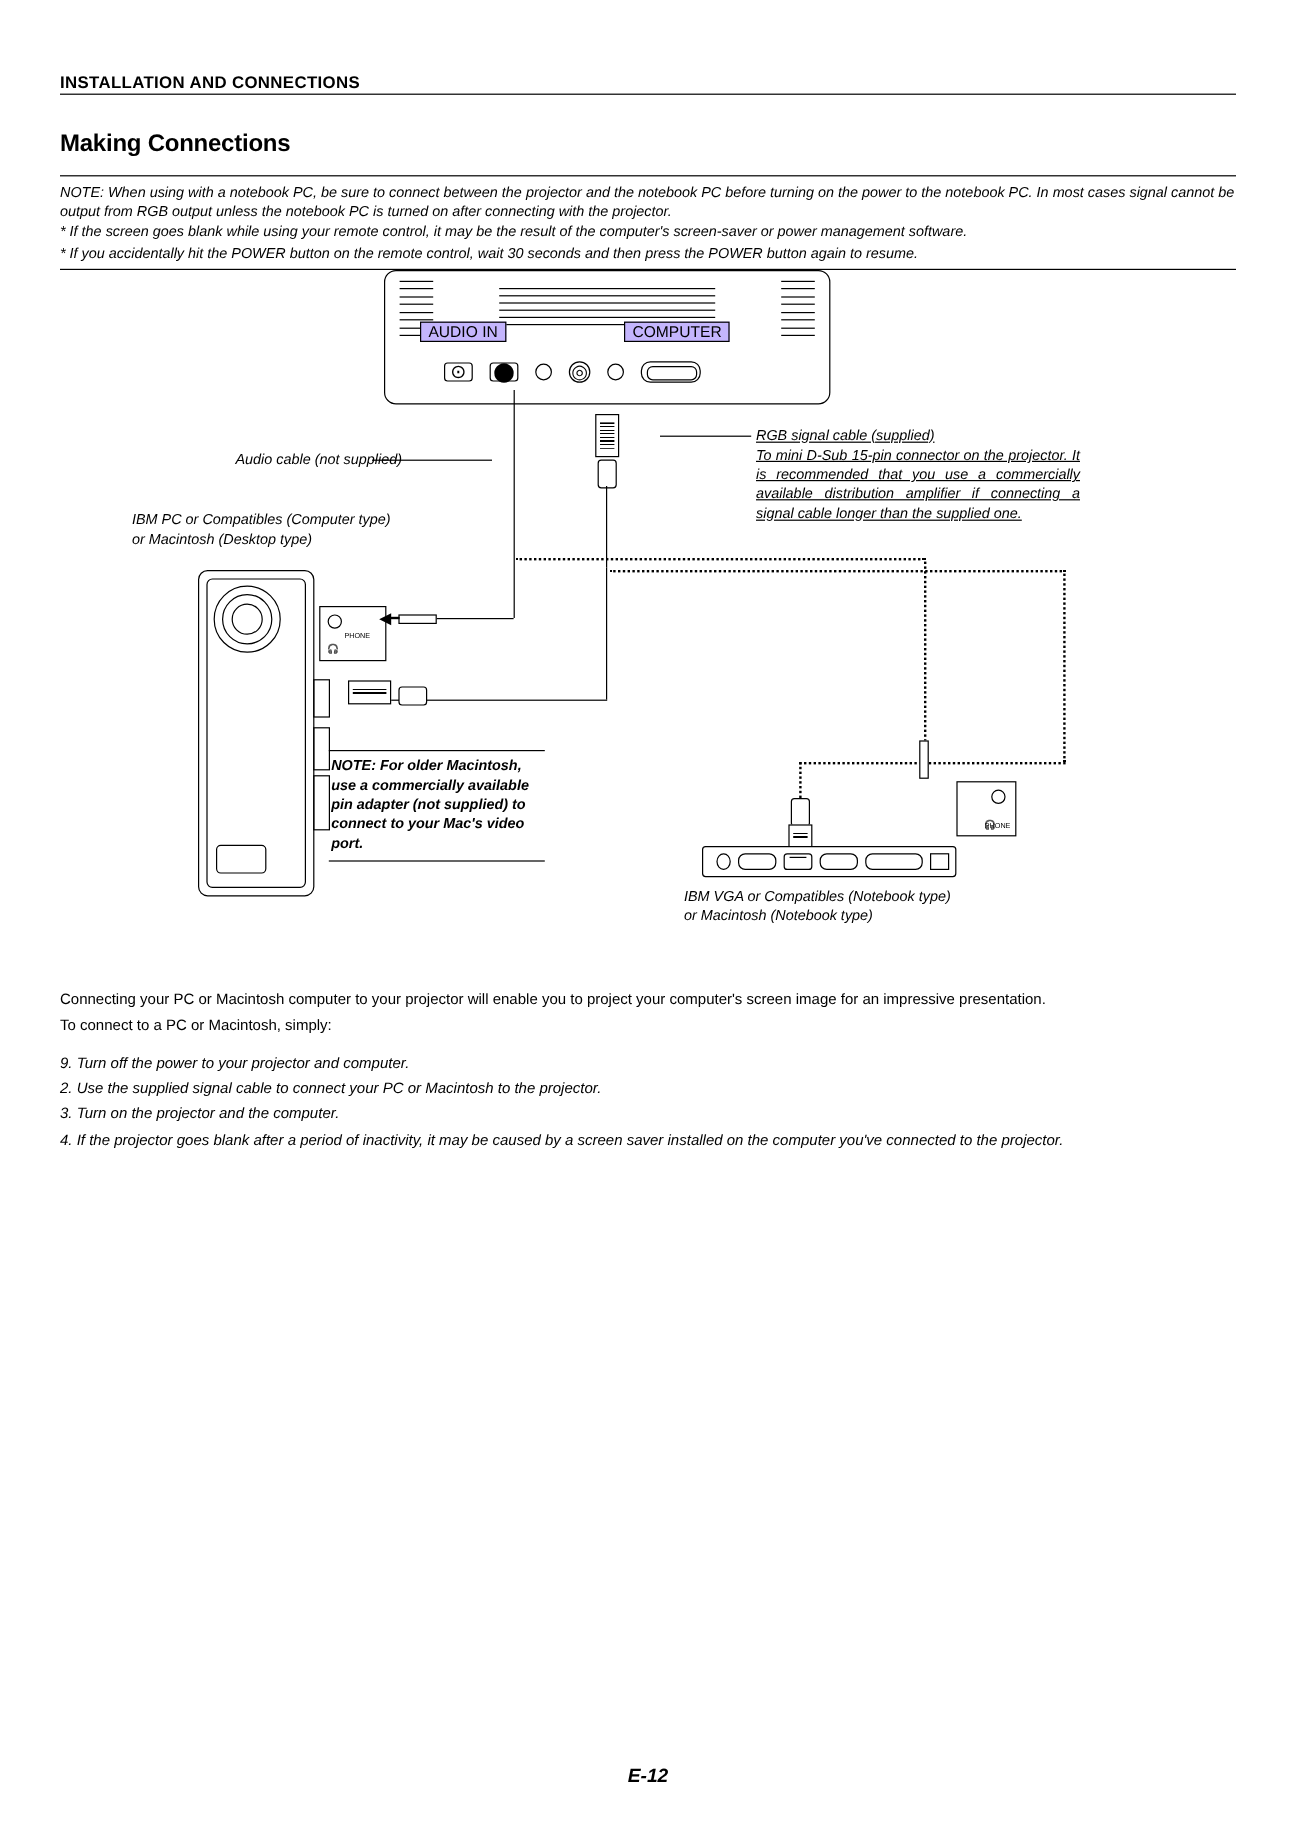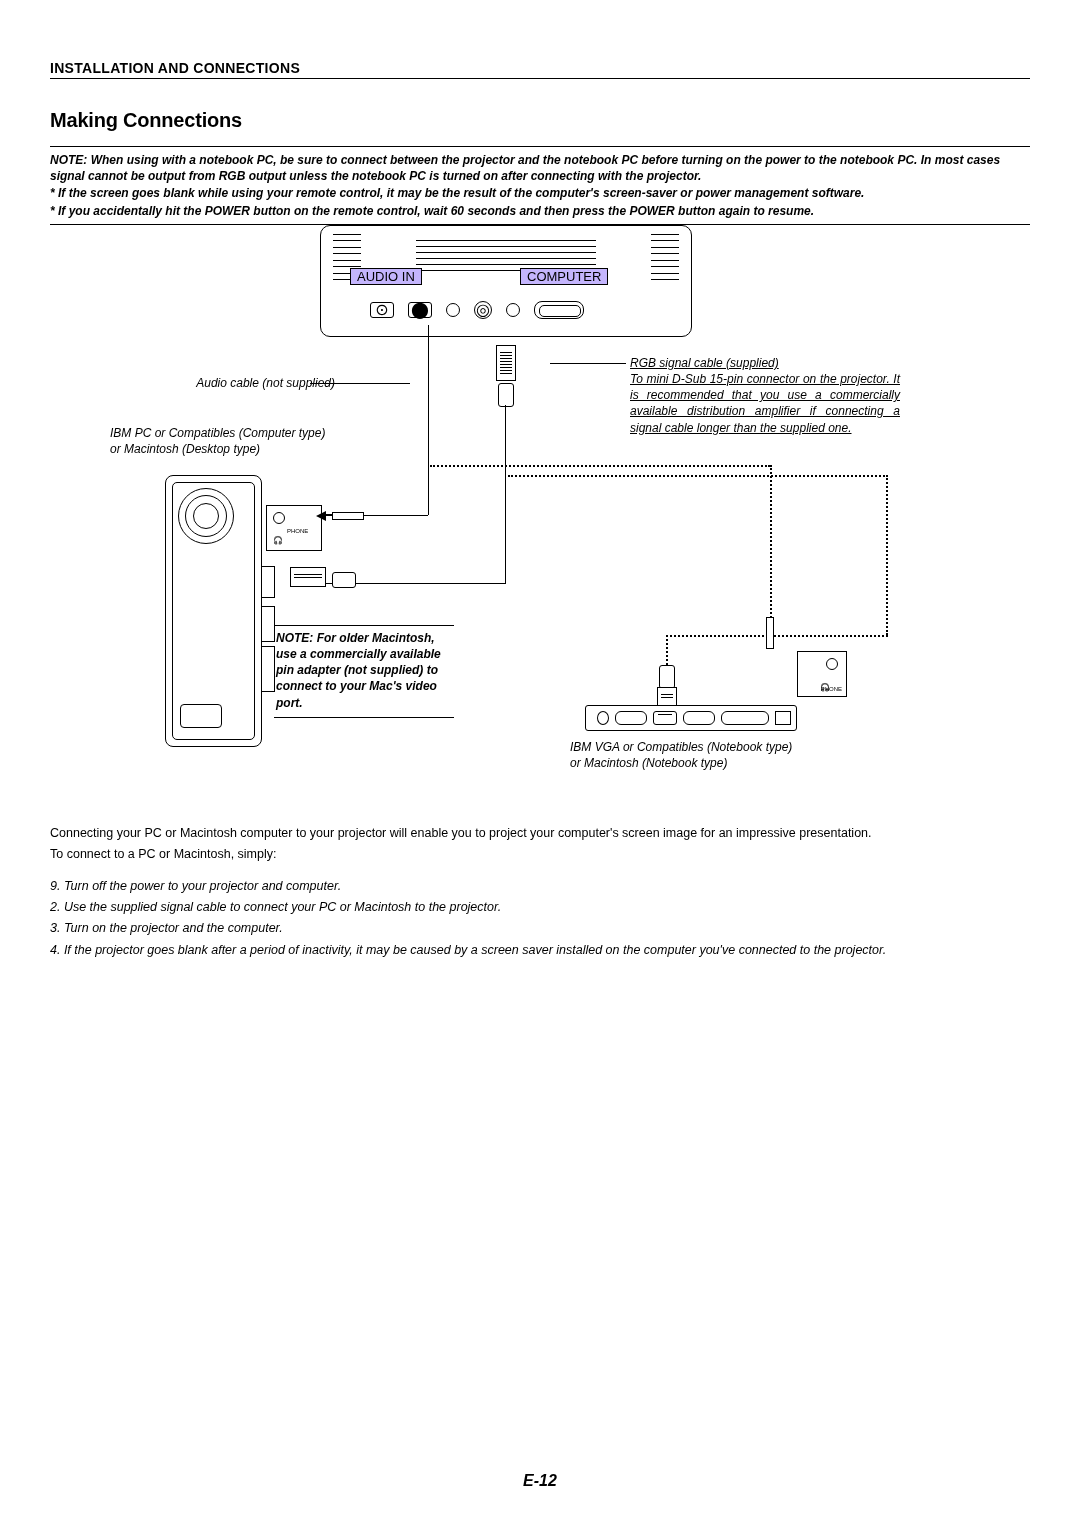--- a/index.html
+++ b/index.html
@@ -36,21 +36,20 @@
   }
   .rule-btm {
     border-bottom: 1px solid #000;
     margin: 0;
   }
   .note-block {
     font-style: italic;
     font-size: 12px;
     line-height: 1.35;
     padding: 4px 0;
-    font-weight: bold;
   }
   .note-block .line {
     margin: 1px 0;
   }
   .note-label {
     font-style: italic;
   }
   .subheading {
     font-weight: bold;
     font-size: 14px;
@@ -315,21 +314,21 @@
 
   <h1 class="section-title">Making Connections</h1>
 
   <div class="rule-top"></div>
   <div class="note-block">
     <div class="line">
       <span class="note-label">NOTE:</span>
       <span>When using with a notebook PC, be sure to connect between the projector and the notebook PC before turning on the power to the notebook PC. In most cases signal cannot be output from RGB output unless the notebook PC is turned on after connecting with the projector.</span>
     </div>
     <div class="line">* If the screen goes blank while using your remote control, it may be the result of the computer's screen-saver or power management software.</div>
-    <div class="line">* If you accidentally hit the POWER button on the remote control, wait 60 seconds and then press the POWER button again to resume.</div>
+    <div class="line">* If you accidentally hit the POWER button on the remote control, wait 30 seconds and then press the POWER button again to resume.</div>
   </div>
   <div class="rule-btm"></div>
 
 
   <div class="diagram-wrap">
 
     <div class="projector">
       <div class="vent-l vent-lines">
         <div></div>
           <div></div>

